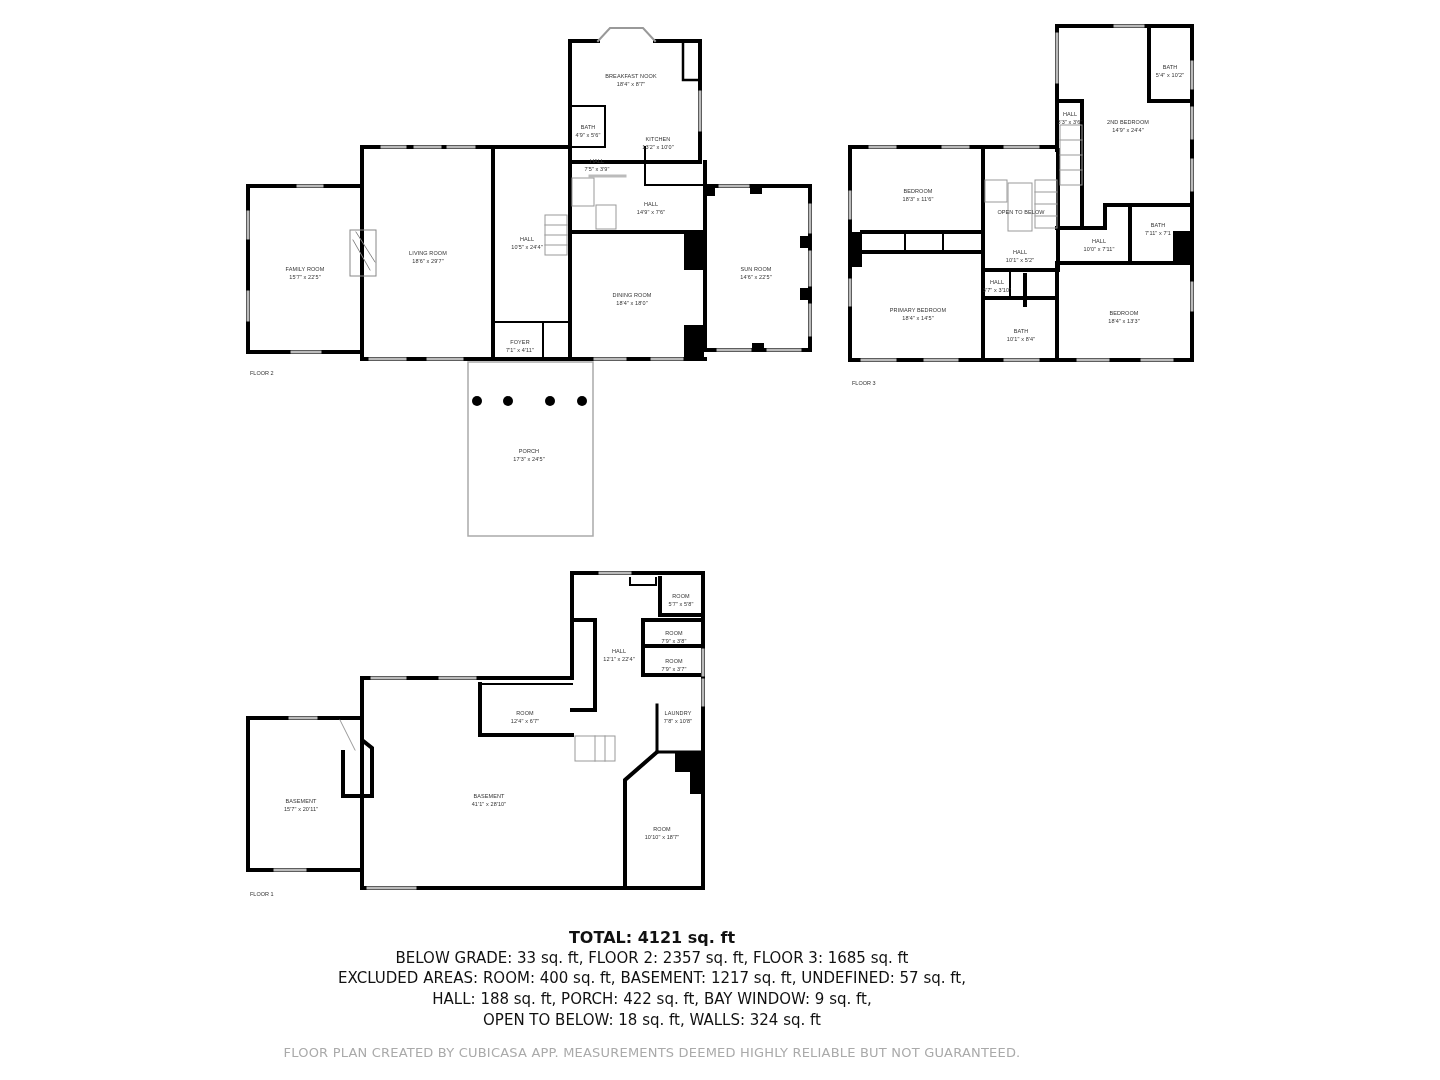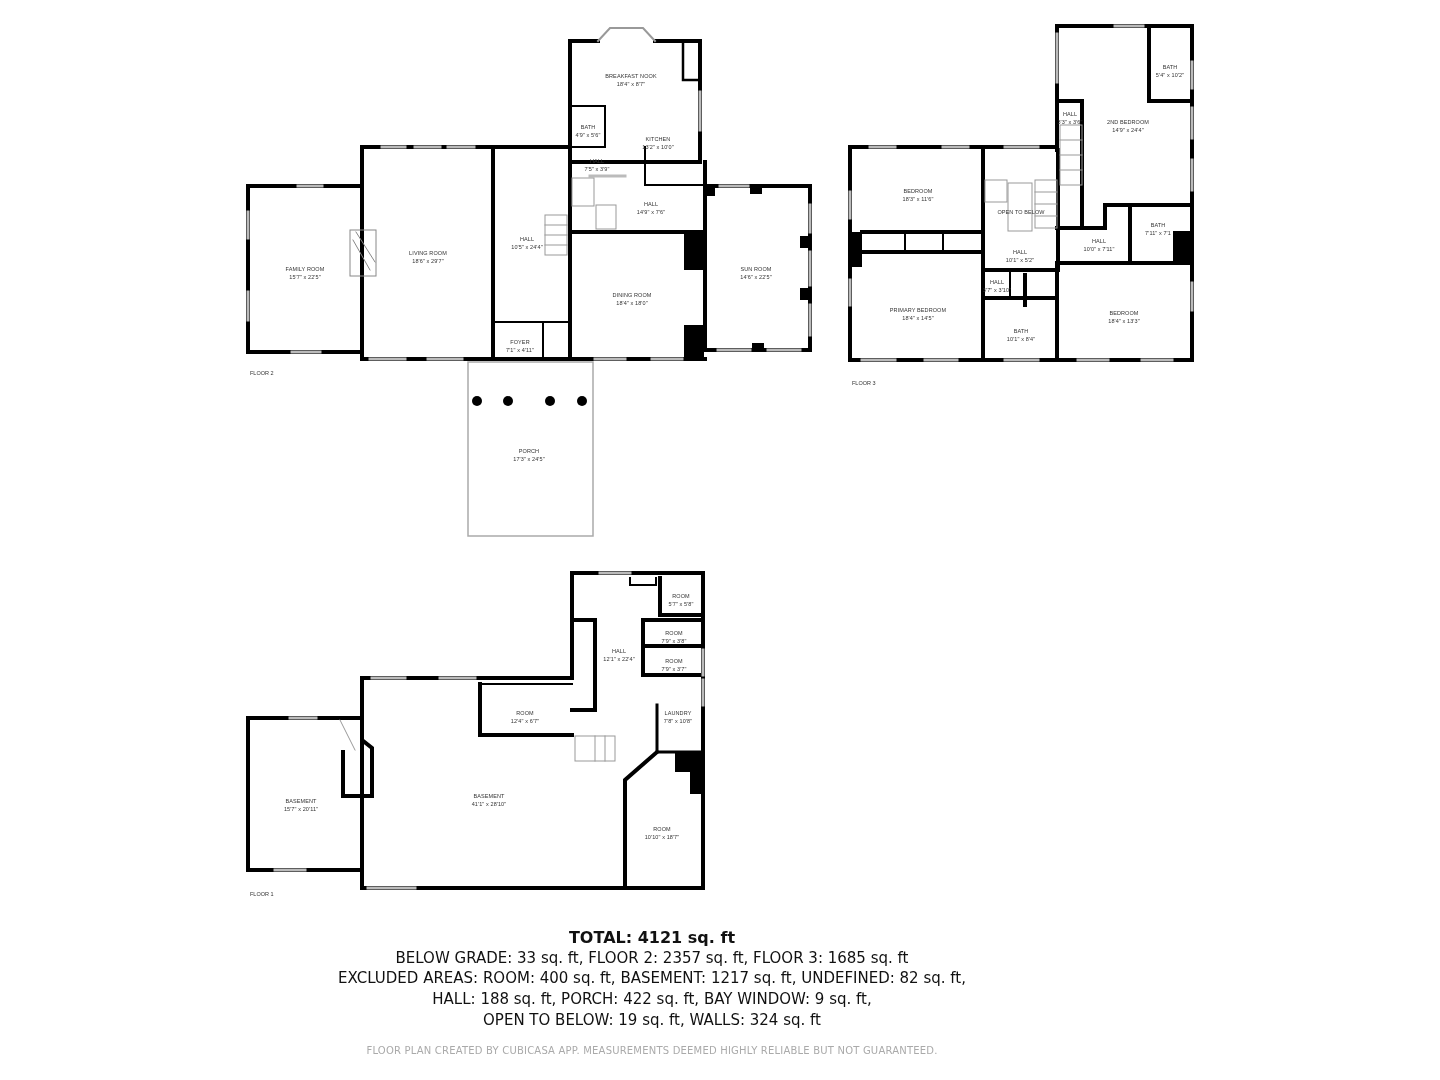--- a/index.html
+++ b/index.html
@@ -4,21 +4,21 @@
 <style>
   html, body { margin:0; padding:0; background:#ffffff; }
   body { width:1440px; height:1080px; position:relative; overflow:hidden; font-family:"Liberation Sans", sans-serif; color:#222; }
   #plan { position:absolute; left:0; top:0; width:1440px; height:1080px; }
   .room-label { position:absolute; transform:translate(-50%,-50%); text-align:center; font-family:"Liberation Sans", sans-serif; font-size:5.5px; line-height:8px; color:#333; white-space:nowrap; letter-spacing:0.1px; }
   .room-label .nm, .room-label .dm { display:block; }
   .floor-label { position:absolute; font-size:5.5px; color:#333; font-family:"Liberation Sans", sans-serif; }
   .summary { position:absolute; left:0; width:1304px; text-align:center; font-family:"DejaVu Sans", sans-serif; color:#111; }
   .total { top:928px; font-size:16px; font-weight:bold; }
   .sline { font-size:15px; line-height:20px; }
-  .footer { top:1045px; font-size:10px; color:#aaa; letter-spacing:0.2px; }
+  .footer { top:1045px; font-size:13px; color:#aaa; letter-spacing:0.2px; }
 </style>
 </head>
 <body>
 
 <svg id="plan" viewBox="0 0 1440 1080" xmlns="http://www.w3.org/2000/svg">
   <g fill="none" stroke="#000" stroke-width="4" stroke-linecap="square">
 
     <g>
 
       <path d="M362 186 L248 186 L248 352 L362 352"></path>
@@ -332,16 +332,16 @@
     <span class="dm">41'1" x 28'10"</span>
   </div>
 <div class="room-label" style="left:662px;top:833px">
     <span class="nm">ROOM</span>
     <span class="dm">10'10" x 18'7"</span>
   </div>
 <div class="floor-label" style="left:250px;top:891px">FLOOR 1</div>
 
 <div class="summary total">TOTAL: 4121 sq. ft</div>
 <div class="summary sline" style="top:948px">BELOW GRADE: 33 sq. ft, FLOOR 2: 2357 sq. ft, FLOOR 3: 1685 sq. ft</div>
-<div class="summary sline" style="top:968px">EXCLUDED AREAS: ROOM: 400 sq. ft, BASEMENT: 1217 sq. ft, UNDEFINED: 82 sq. ft,</div>
+<div class="summary sline" style="top:968px">EXCLUDED AREAS: ROOM: 400 sq. ft, BASEMENT: 1217 sq. ft, UNDEFINED: 57 sq. ft,</div>
 <div class="summary sline" style="top:989px">HALL: 188 sq. ft, PORCH: 422 sq. ft, BAY WINDOW: 9 sq. ft,</div>
-<div class="summary sline" style="top:1010px">OPEN TO BELOW: 19 sq. ft, WALLS: 324 sq. ft</div>
+<div class="summary sline" style="top:1010px">OPEN TO BELOW: 18 sq. ft, WALLS: 324 sq. ft</div>
 <div class="summary footer">FLOOR PLAN CREATED BY CUBICASA APP. MEASUREMENTS DEEMED HIGHLY RELIABLE BUT NOT GUARANTEED.</div>
 
 </body></html>

